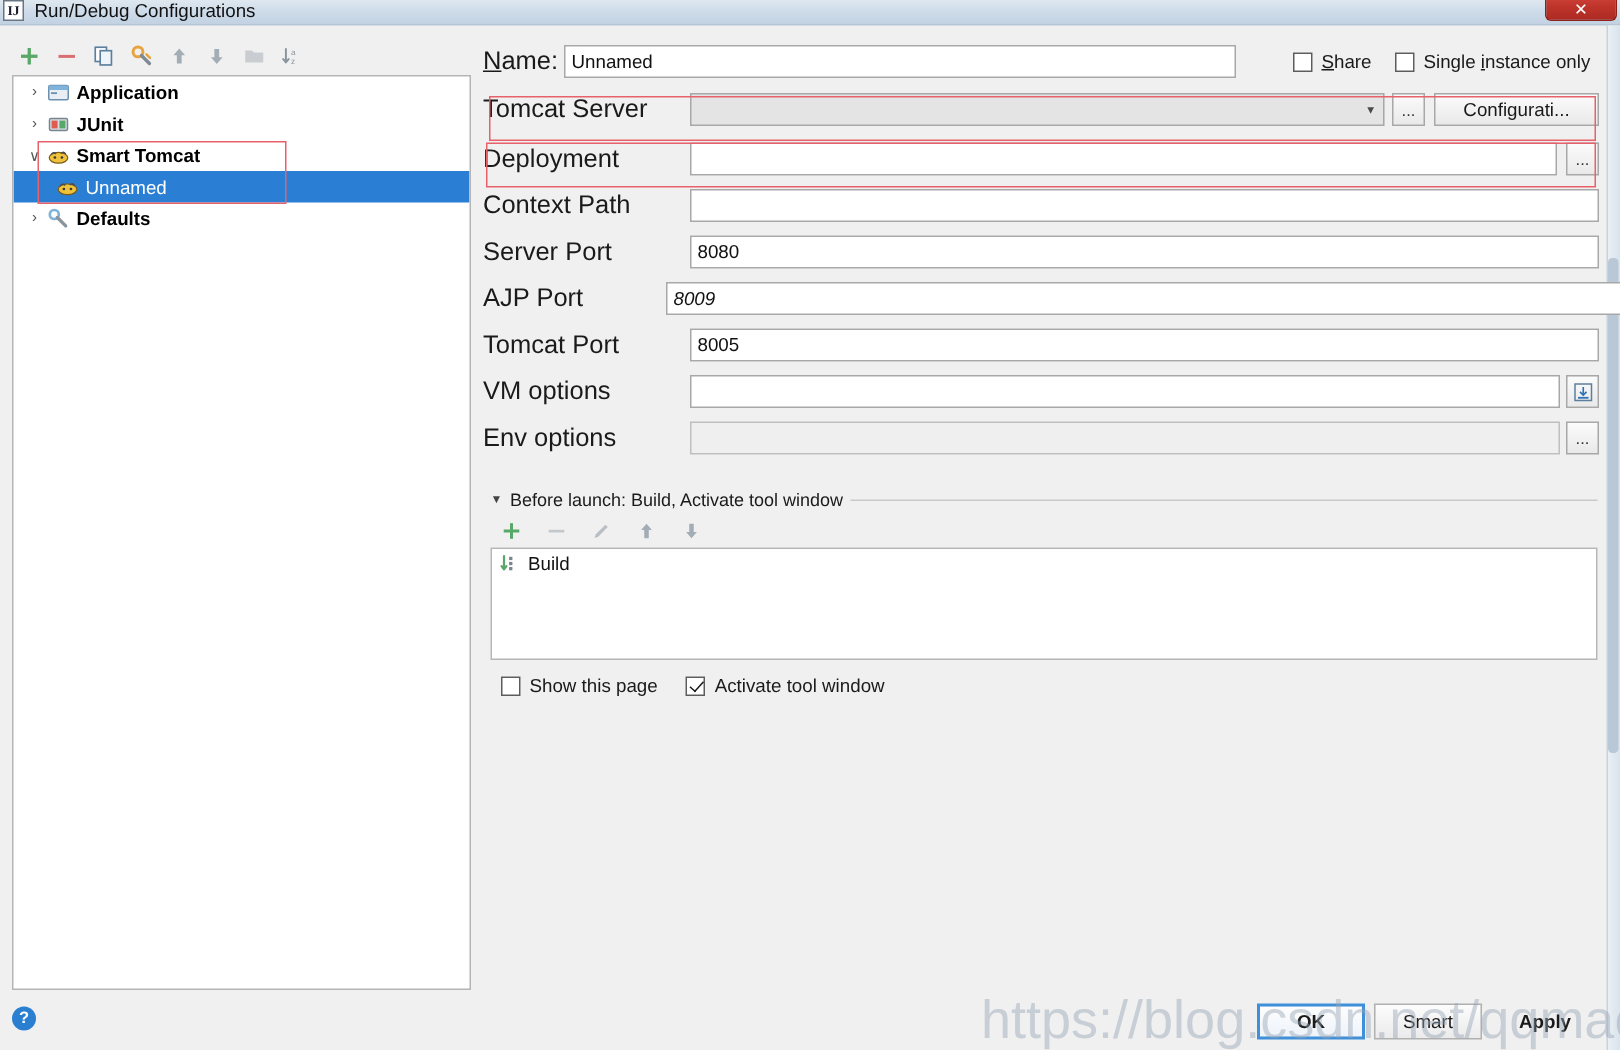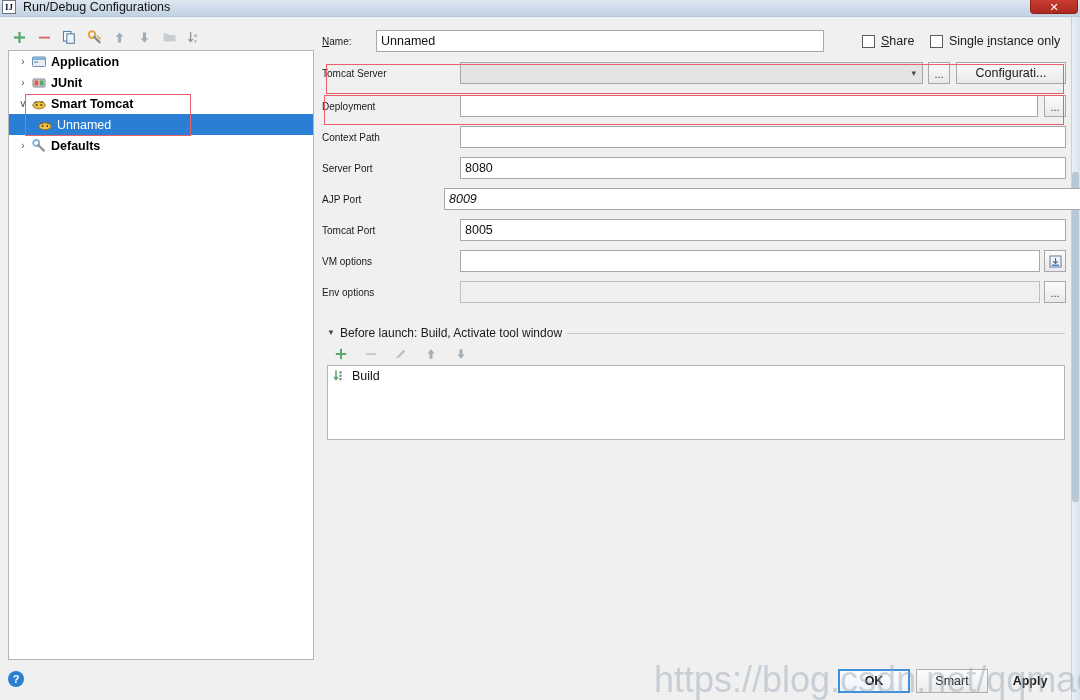--- a/index.html
+++ b/index.html
@@ -138,21 +138,21 @@
   }
 
   .row {
     position: absolute;
     left: 0;
     height: 24px;
     display: flex;
     align-items: center;
   }
   .lbl {
-    font-size: 10px;
+    font-size: 17px;
     color: #1a1a1a;
     white-space: nowrap;
   }
   .lbl u { text-decoration: underline; }
 
   .txt {
     box-sizing: border-box;
     height: 22px;
     border: 1px solid #a8a8a8;
     background: #ffffff;
@@ -622,20 +622,30 @@
             <path d="M3 1.8 V9.2 M3 10.6 L1.4 8.4 M3 10.6 L4.6 8.4" stroke="#59a869" stroke-width="1.5" fill="none" stroke-linecap="round"></path>
             <rect x="6.4" y="2.2" width="2.2" height="2.2" fill="#7a858f"></rect>
             <rect x="6.4" y="5.6" width="2.2" height="2.2" fill="#7a858f"></rect>
             <rect x="6.4" y="9" width="2.2" height="2.2" fill="#7a858f"></rect>
           </svg>
         </span>
         <span>Build</span>
       </div>
     </div>
 
+    <div class="bottom-chks">
+      <div class="chk-wrap">
+        <span class="chk"></span>
+        <span>Show this page</span>
+      </div>
+      <div class="chk-wrap">
+        <span class="chk checked"></span>
+        <span>Activate tool window</span>
+      </div>
+    </div>
 
   </div>
 
   <div class="annot" style="left:326px; top:64px; width:738px; height:30px;"></div>
 
   <div class="annot" style="left:324px; top:95px; width:740px; height:30px;"></div>
 
   <div class="help-icon">?</div>
 
   <div class="watermark">https://blog.csdn.net/qqmaoxian</div>

